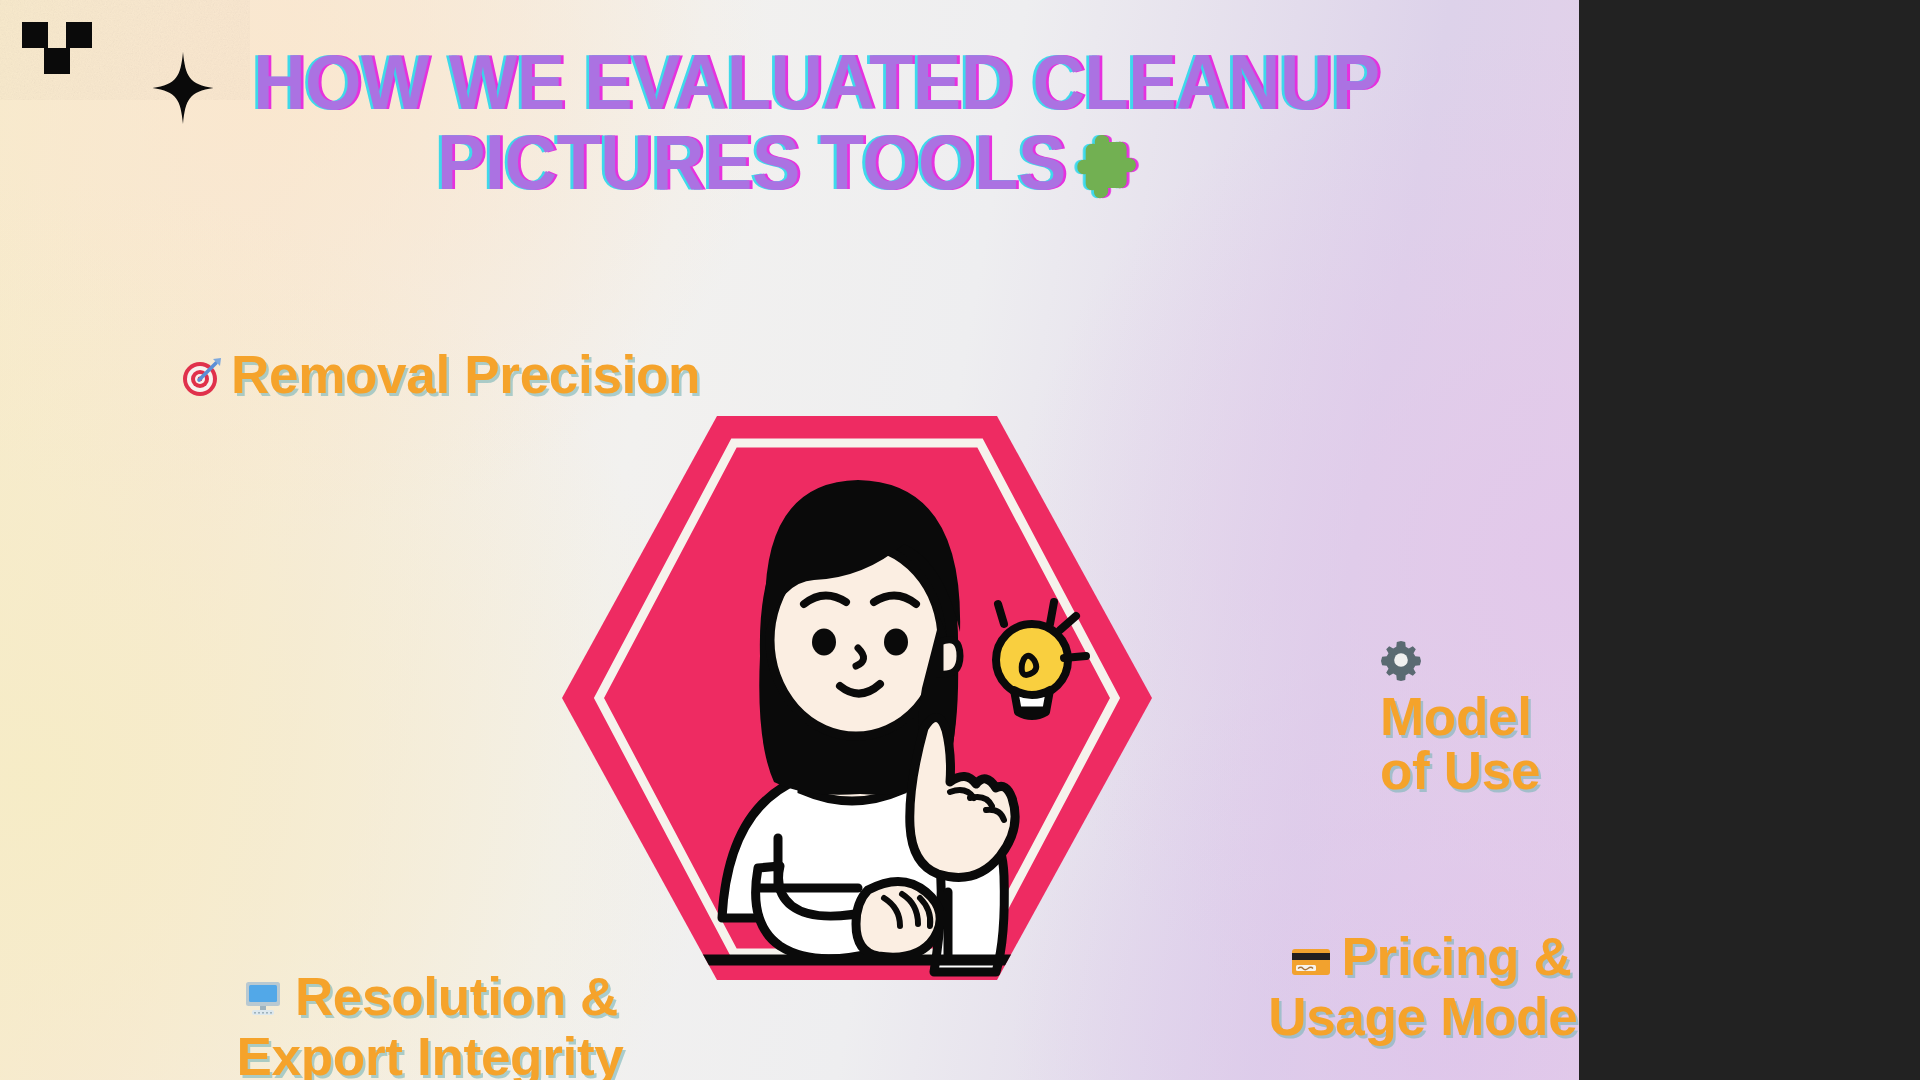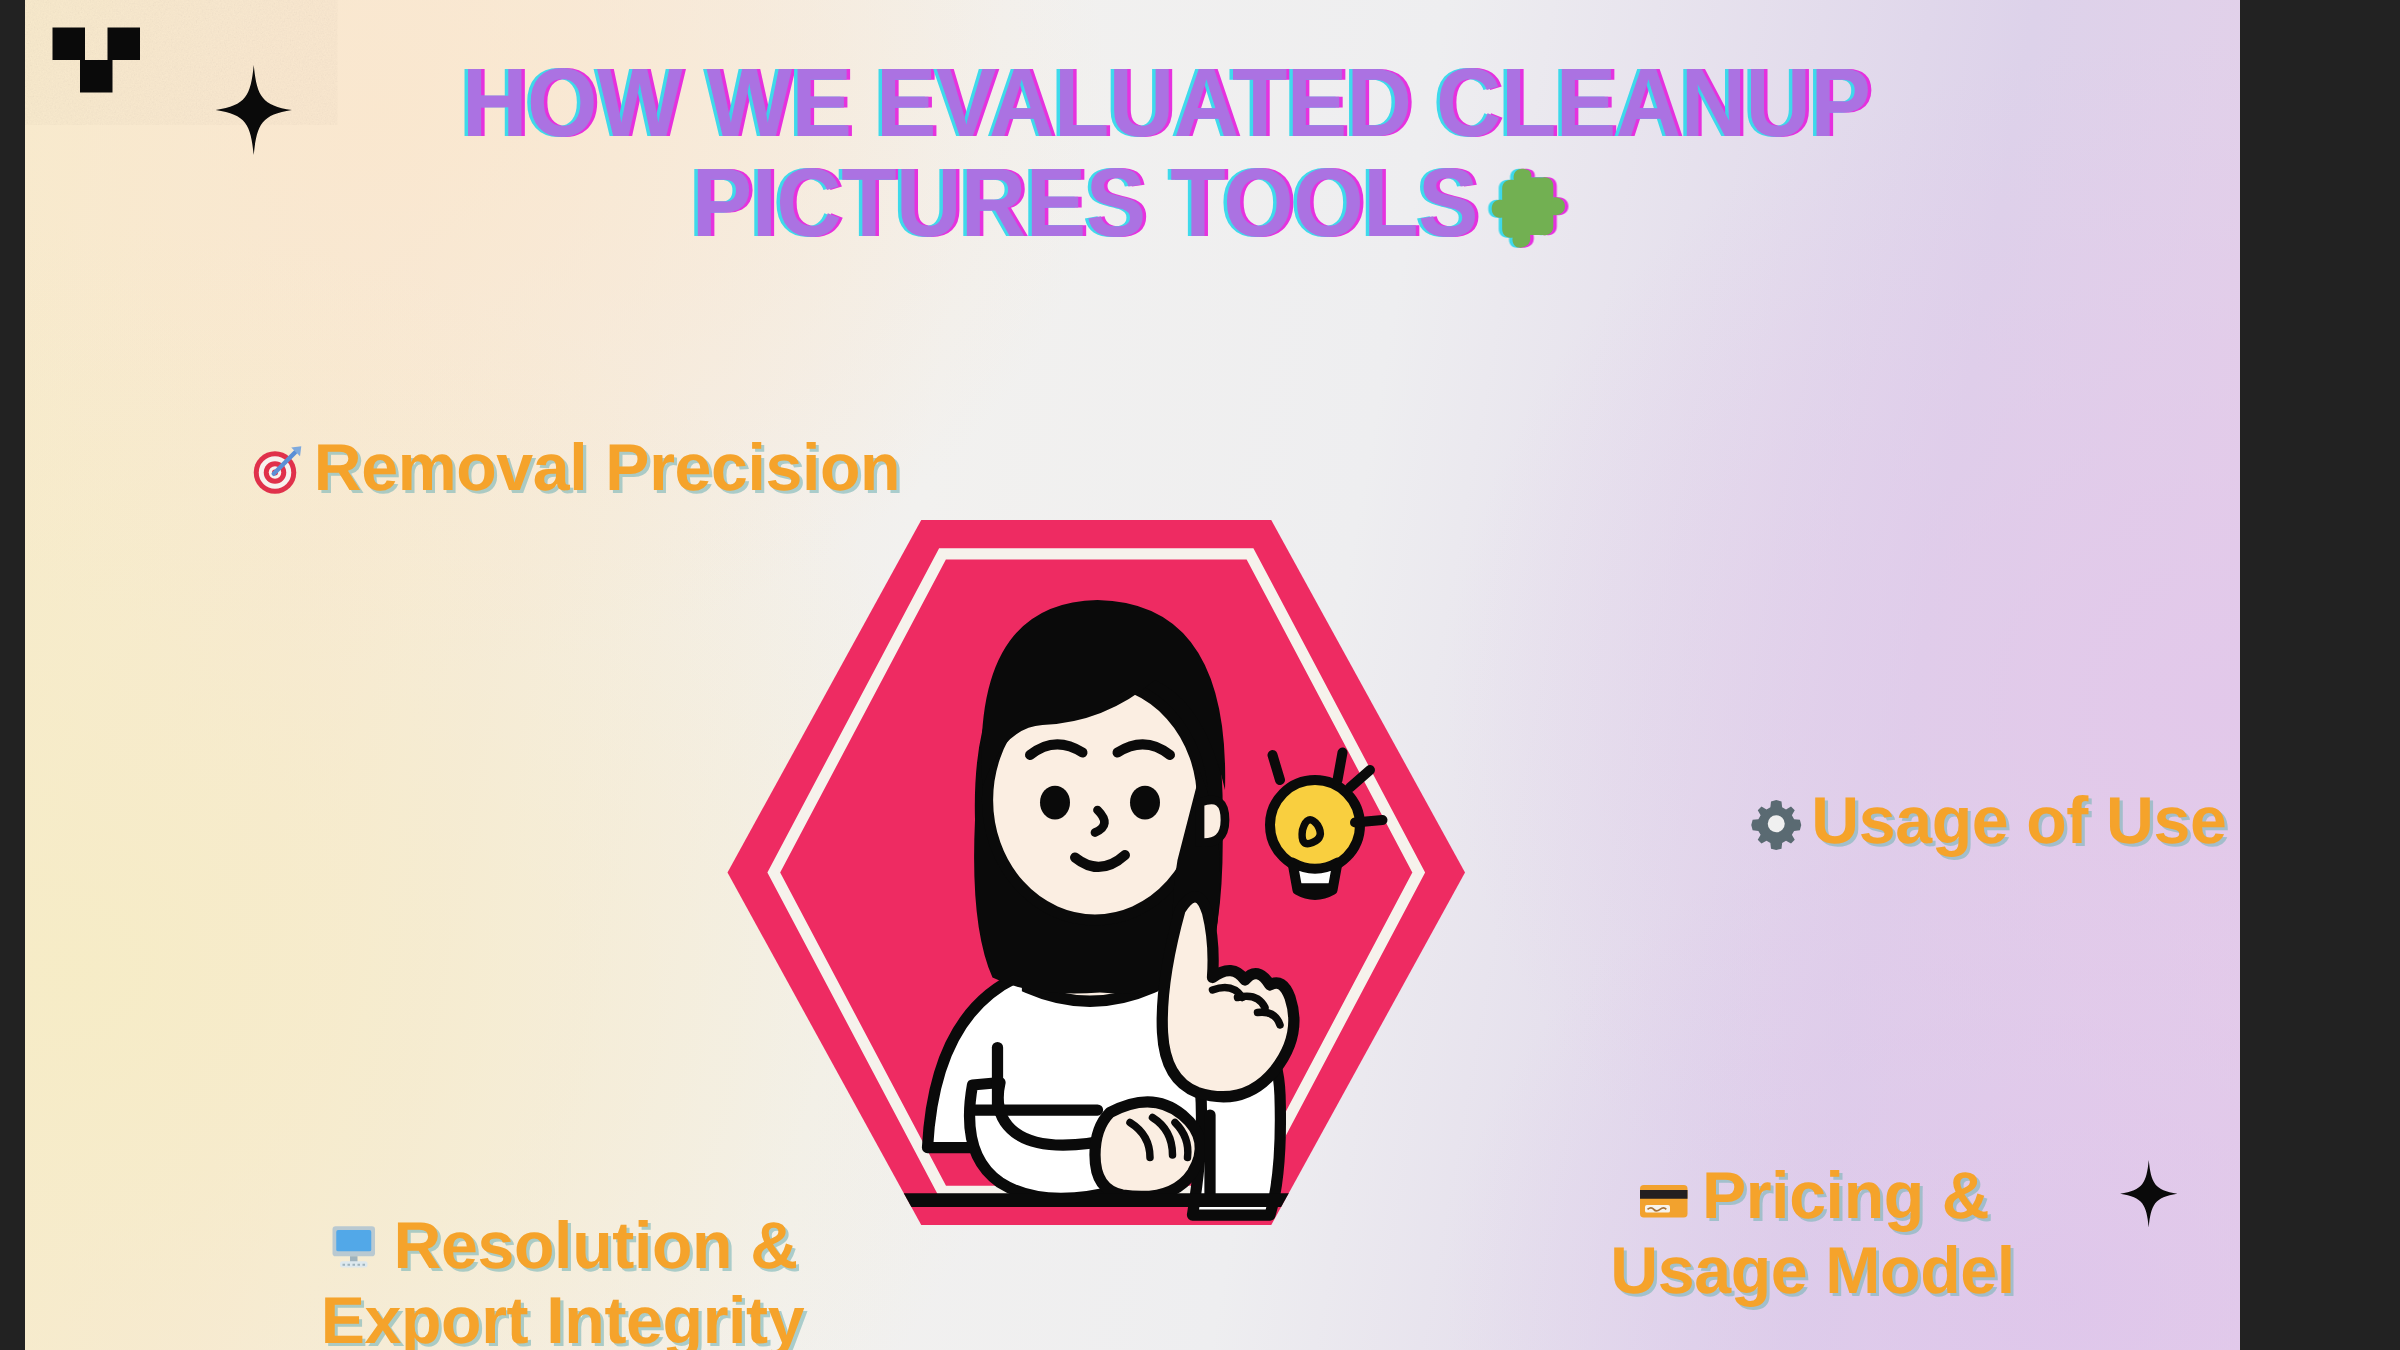--- a/index.html
+++ b/index.html
@@ -3,32 +3,31 @@
 <meta charset="utf-8">
 <style>
   html, body {
     margin: 0;
     padding: 0;
     background: #222;
   }
 
   #canvas {
     position: relative;
-    width: 1772px;
+    width: 1579px;
     height: 1080px;
     overflow: hidden;
     font-family: "Liberation Sans", sans-serif;
     
     background:
       radial-gradient(ellipse 70% 90% at 2% 72%,  rgba(246,236,198,0.95) 0%, rgba(246,236,198,0) 62%),
       radial-gradient(ellipse 55% 70% at 16% 8%,  rgba(250,231,206,0.90) 0%, rgba(250,231,206,0) 60%),
       radial-gradient(ellipse 60% 85% at 99% 52%, rgba(226,200,234,0.97) 0%, rgba(226,200,234,0) 58%),
       radial-gradient(ellipse 45% 60% at 92% 96%, rgba(222,197,235,0.85) 0%, rgba(222,197,235,0) 62%),
       linear-gradient(100deg, #f6eccb 0%, #f7e9d8 16%, #f2f1ef 40%, #eeeef0 58%, #ddd2ea 82%, #e6cfe9 100%);
-    margin-left: 20px;
   }
 
   
   #grain {
     position: absolute;
     inset: -50px;
     pointer-events: none;
     opacity: .5;
     mix-blend-mode: multiply;
   }
@@ -177,21 +176,21 @@
   </div>
 
 
 
   <div class="criteria" id="criteria-ease-of-use">
     <span class="emoji">
       <svg width="42" height="42" viewBox="0 0 42 42">
         <path fill="#5a6a72" d="M21 2 l4.2 1.1 0.5 4.6 3.1 1.8 4-2.3 3 3 -2.3 4 1.8 3.1 4.6 0.5 1.1 4.2 -1.1 4.2 -4.6 0.5 -1.8 3.1 2.3 4 -3 3 -4-2.3 -3.1 1.8 -0.5 4.6 -4.2 1.1 -4.2-1.1 -0.5-4.6 -3.1-1.8 -4 2.3 -3-3 2.3-4 -1.8-3.1 -4.6-0.5 -1.1-4.2 1.1-4.2 4.6-0.5 1.8-3.1 -2.3-4 3-3 4 2.3 3.1-1.8 0.5-4.6 Z"></path>
         <circle cx="21" cy="21" r="6.8" fill="#f0f0f0"></circle>
       </svg>
-    </span><span class="txt">Usage of Use</span>
+    </span><span class="txt">Model of Use</span>
   </div>
 
   <div class="criteria" id="criteria-resolution-export">
     <span class="emoji">
       <svg width="46" height="42" viewBox="0 0 46 42">
         <rect x="4" y="3" width="34" height="24" rx="2.5" fill="#b9c9d1"></rect>
         <rect x="7" y="6" width="28" height="17" rx="1.5" fill="#52a8e8"></rect>
         <rect x="18" y="27" width="6" height="5" fill="#9fb3bd"></rect>
         <rect x="10" y="31" width="22" height="5" rx="2" fill="#dde8ee"></rect>
         <g fill="#9fb3bd">

